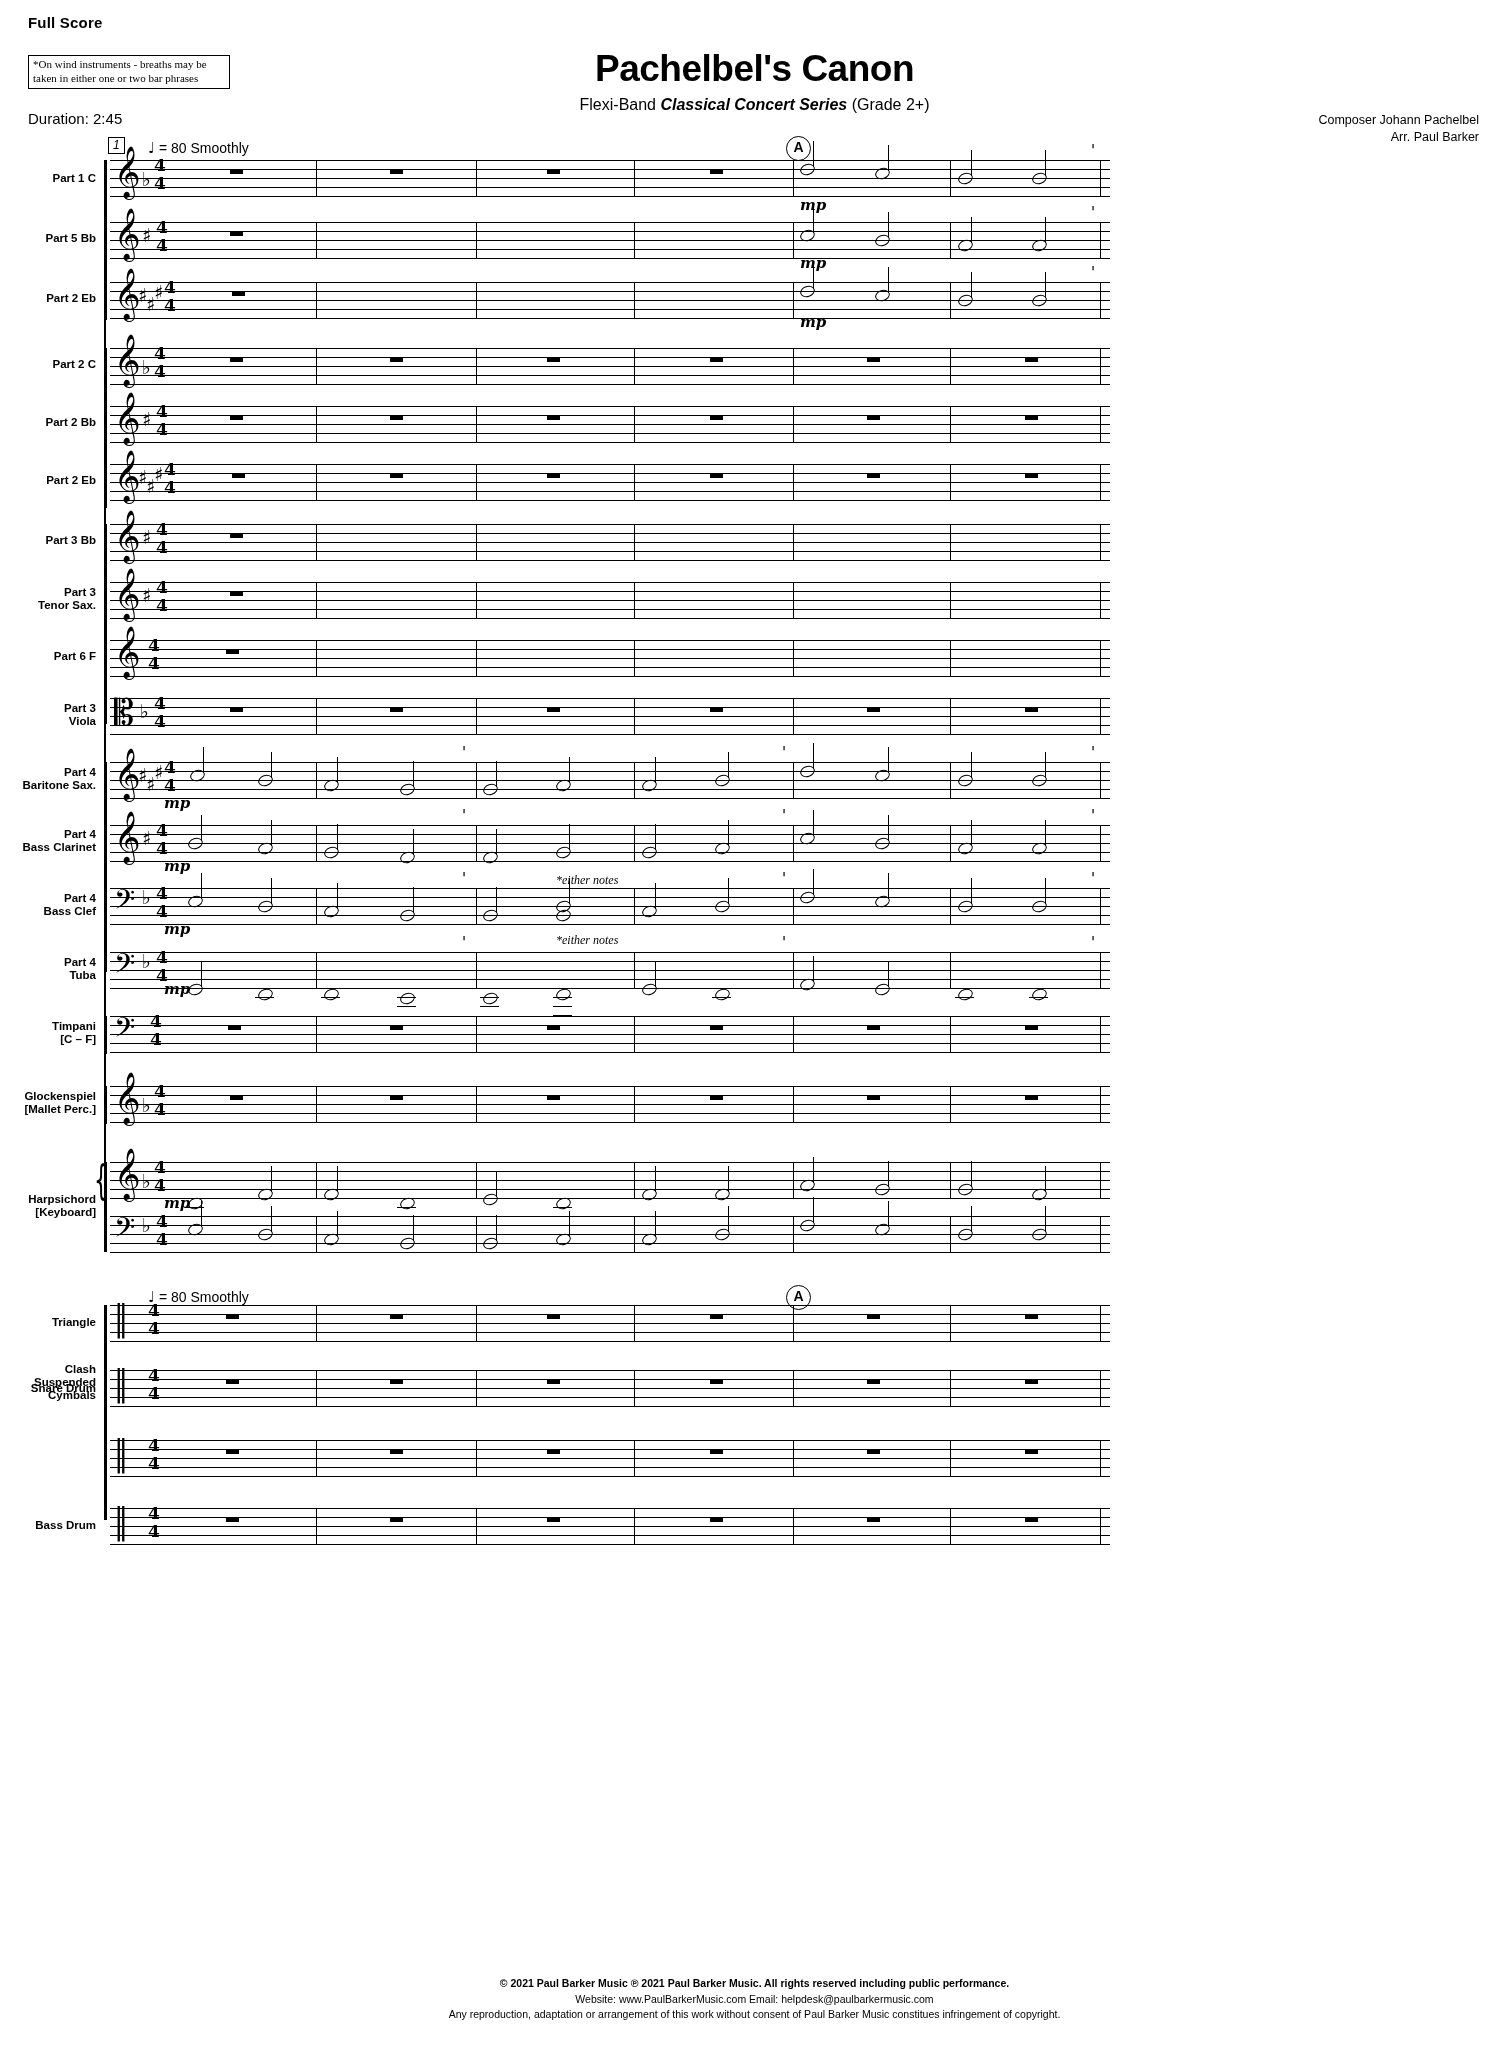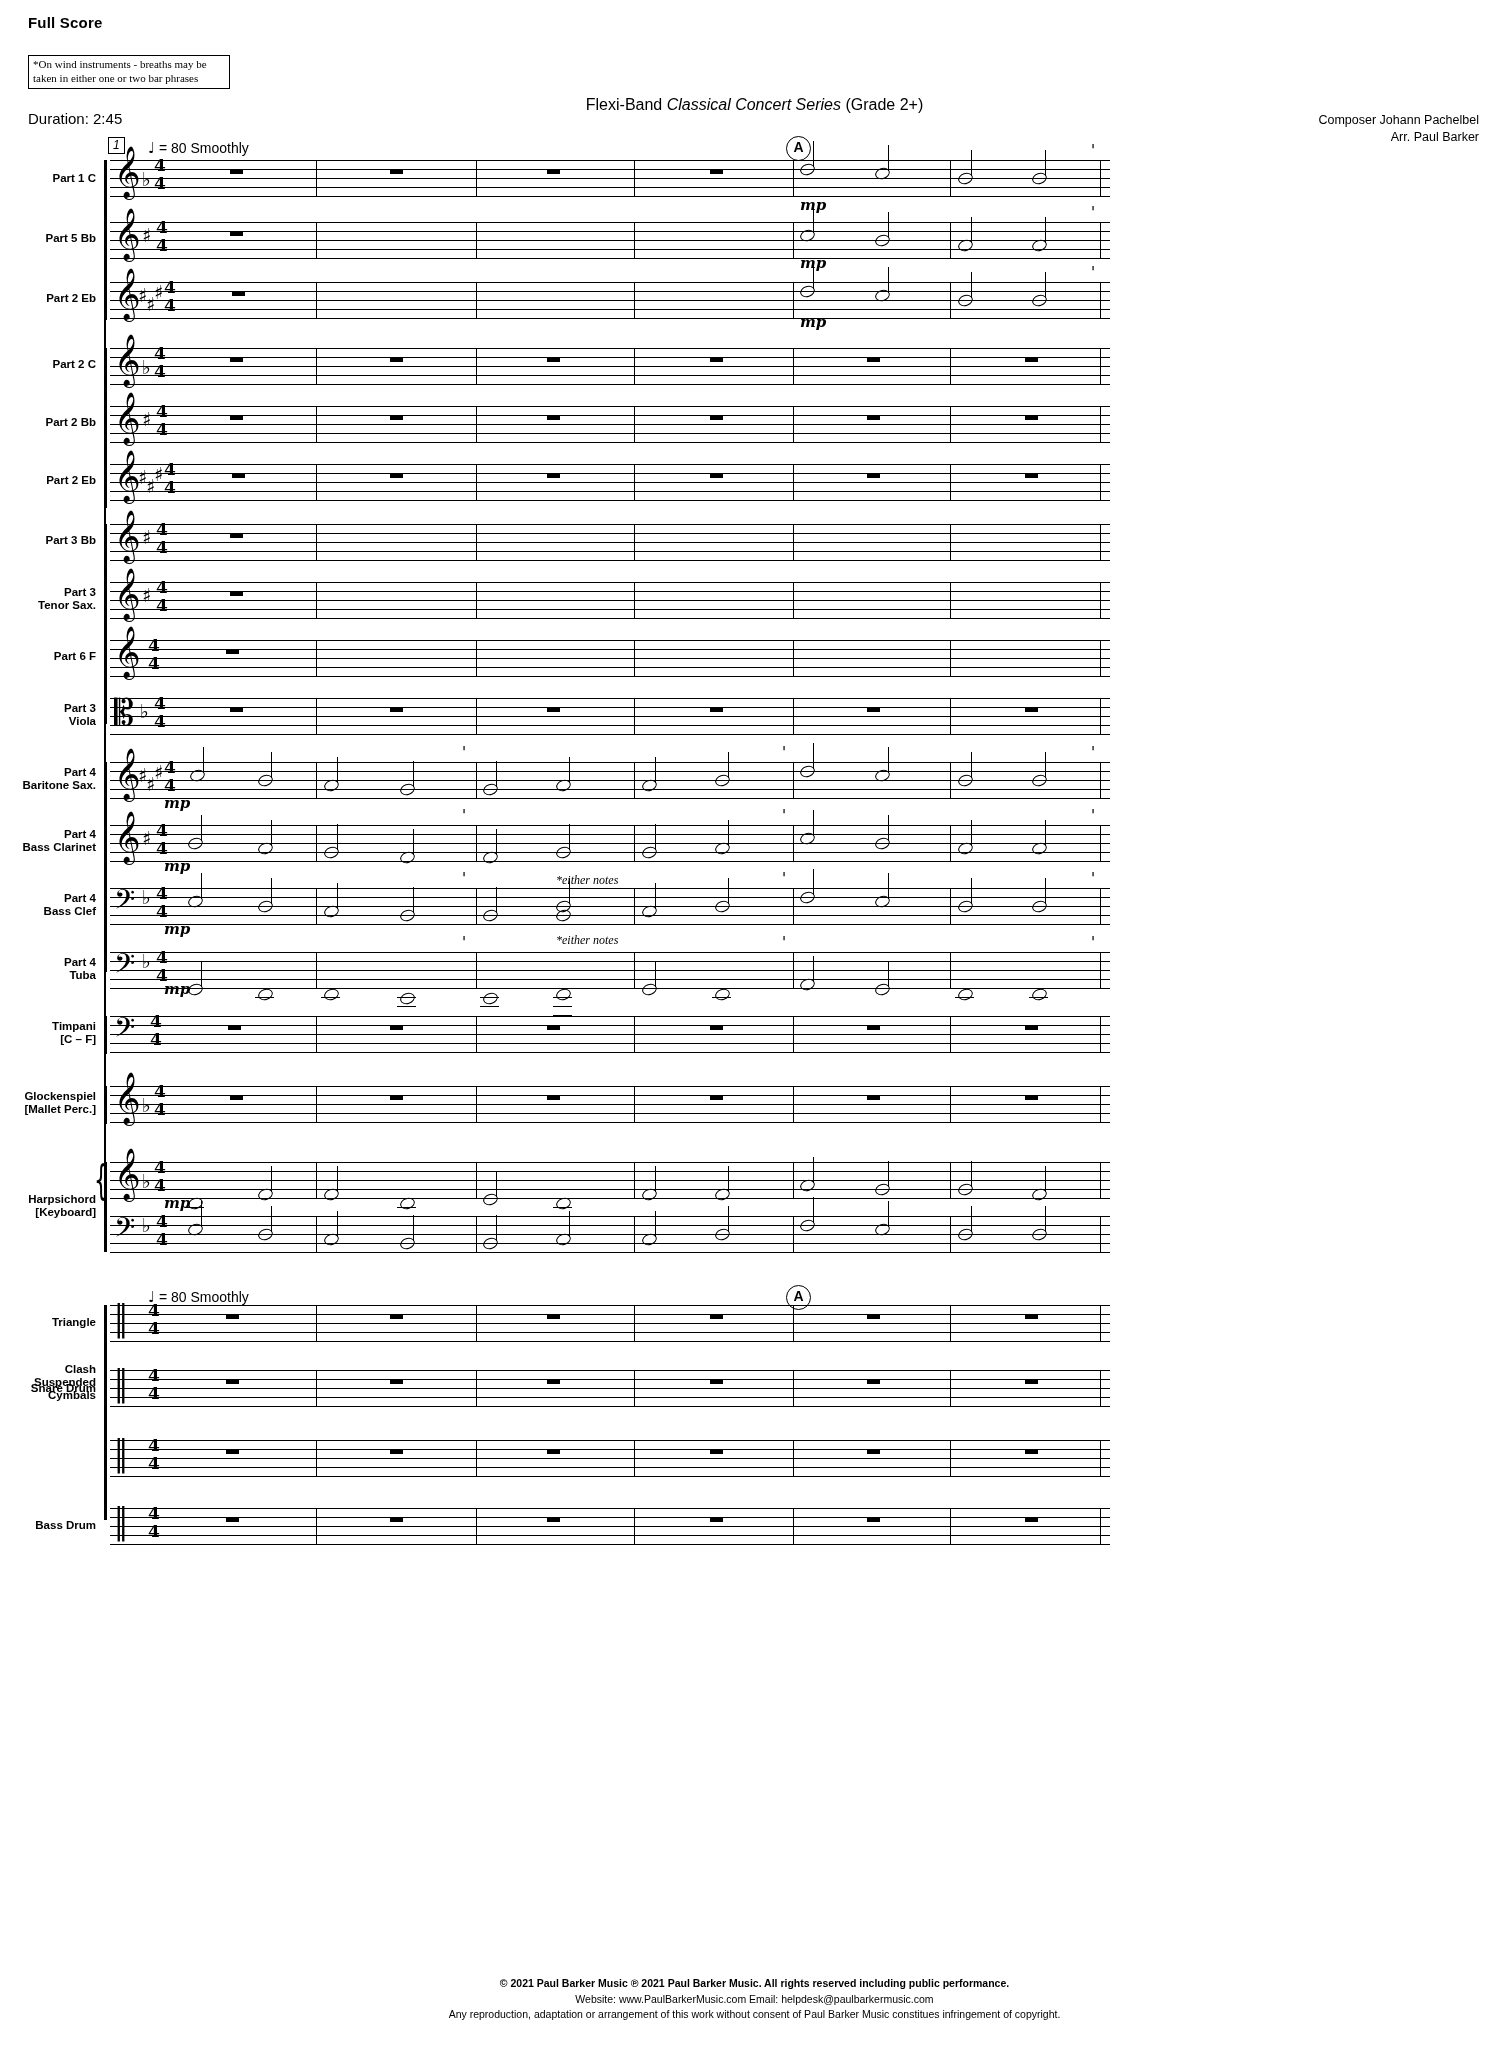--- a/index.html
+++ b/index.html
@@ -57,21 +57,21 @@
     letter-spacing: -0.5px;
   }
   .subtitle {
     position: absolute;
     left: 0;
     right: 0;
     top: 96px;
     text-align: center;
     font-size: 16px;
   }
-  .subtitle .ital { font-style: italic; font-weight: normal; }
+  .subtitle .ital { font-style: italic; font-weight: bold; }
   .composer {
     position: absolute;
     right: 30px;
     top: 112px;
     text-align: right;
     font-size: 12.5px;
     line-height: 1.35;
   }
 
   
@@ -249,20 +249,21 @@
 <body>
 
 <div class="page">
 
   <div class="full-score">Full Score</div>
 
   <div class="note-box">*On wind instruments - breaths may be taken in either one or two bar phrases</div>
 
   <div class="duration">Duration: 2:45</div>
 
+  <div class="title">Pachelbel's Canon</div>
 
   <div class="subtitle">
     <span>Flexi-Band </span><span class="ital">Classical Concert Series</span><span> (Grade 2+)</span>
   </div>
 
   <div class="composer">
     <div>Composer Johann Pachelbel</div>
     <div>Arr. Paul Barker</div>
   </div>
 

